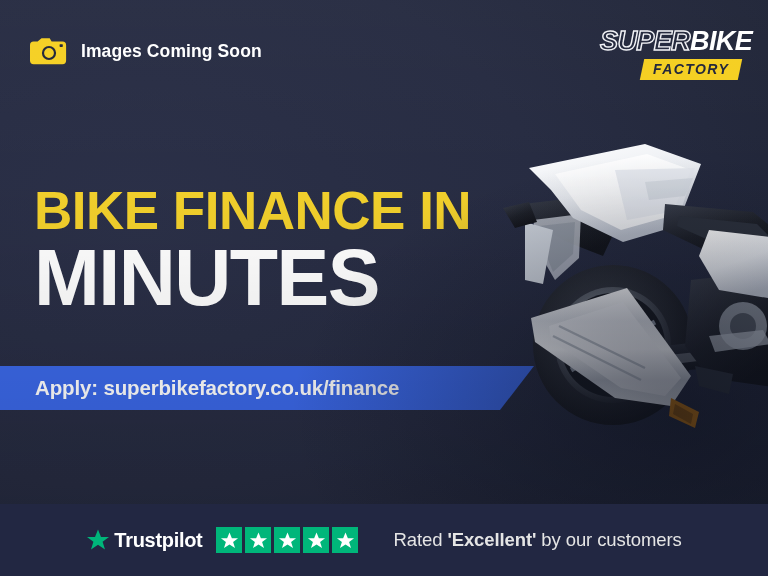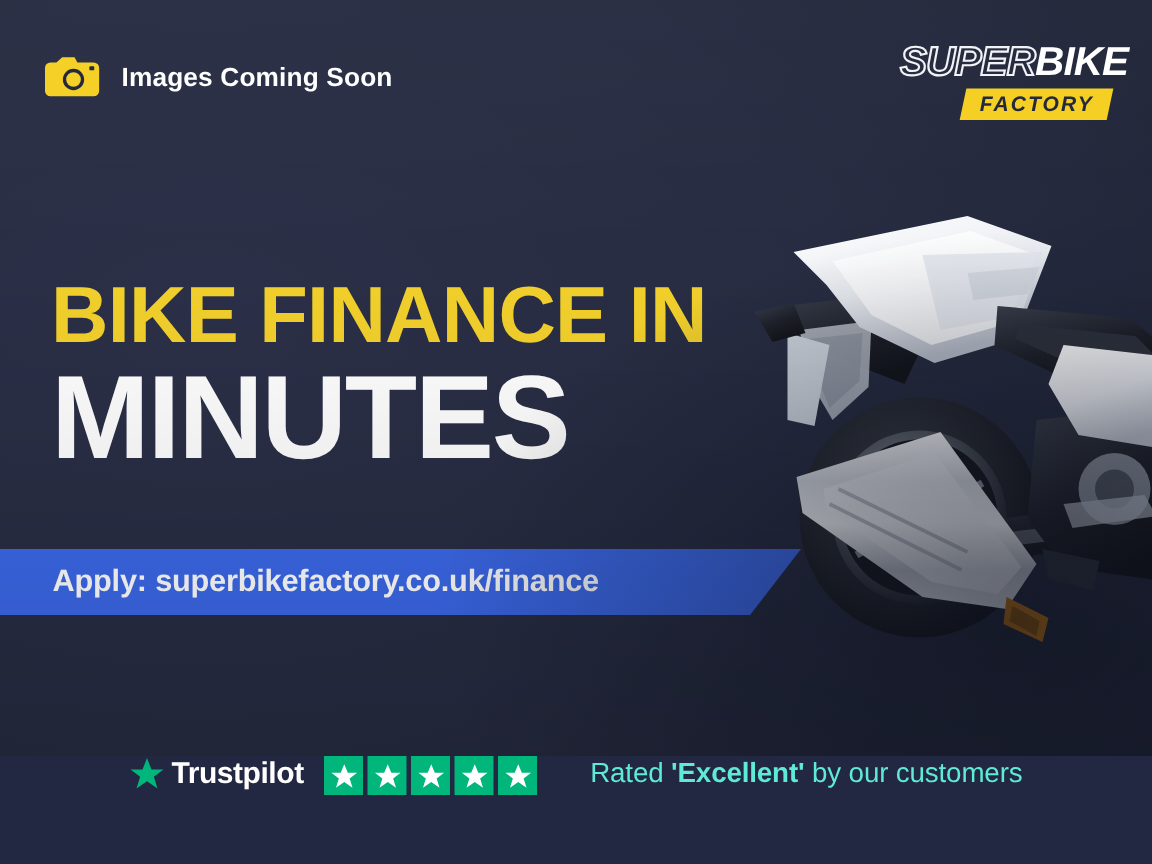--- a/index.html
+++ b/index.html
@@ -147,21 +147,21 @@
     white-space: nowrap;
   }
 
   
   .trust-strip {
     position: absolute;
     left: 0; bottom: 0;
     width: 768px; height: 72px;
     background: #222742;
     display: flex;
-    align-items: flex-start;
+    align-items: center;
     justify-content: center;
     gap: 0;
   }
   .trust-logo {
     display: flex;
     align-items: center;
     gap: 4px;
   }
   .trust-logo svg { display:block; }
   .trust-wordmark {
@@ -178,21 +178,21 @@
   .star-box {
     width: 26px; height: 26px;
     background: #00b67a;
     display: flex;
     align-items: center;
     justify-content: center;
   }
   .star-box svg { display:block; }
   .trust-tagline {
     margin-left: 35px;
-    color: #5eead4;
+    color: #e5e5e5;
     font-size: 18.5px;
     letter-spacing: -0.1px;
     white-space: nowrap;
   }
   .trust-tagline b { font-weight: bold; }
 </style>
 </head>
 <body>
 
 <div class="banner">

